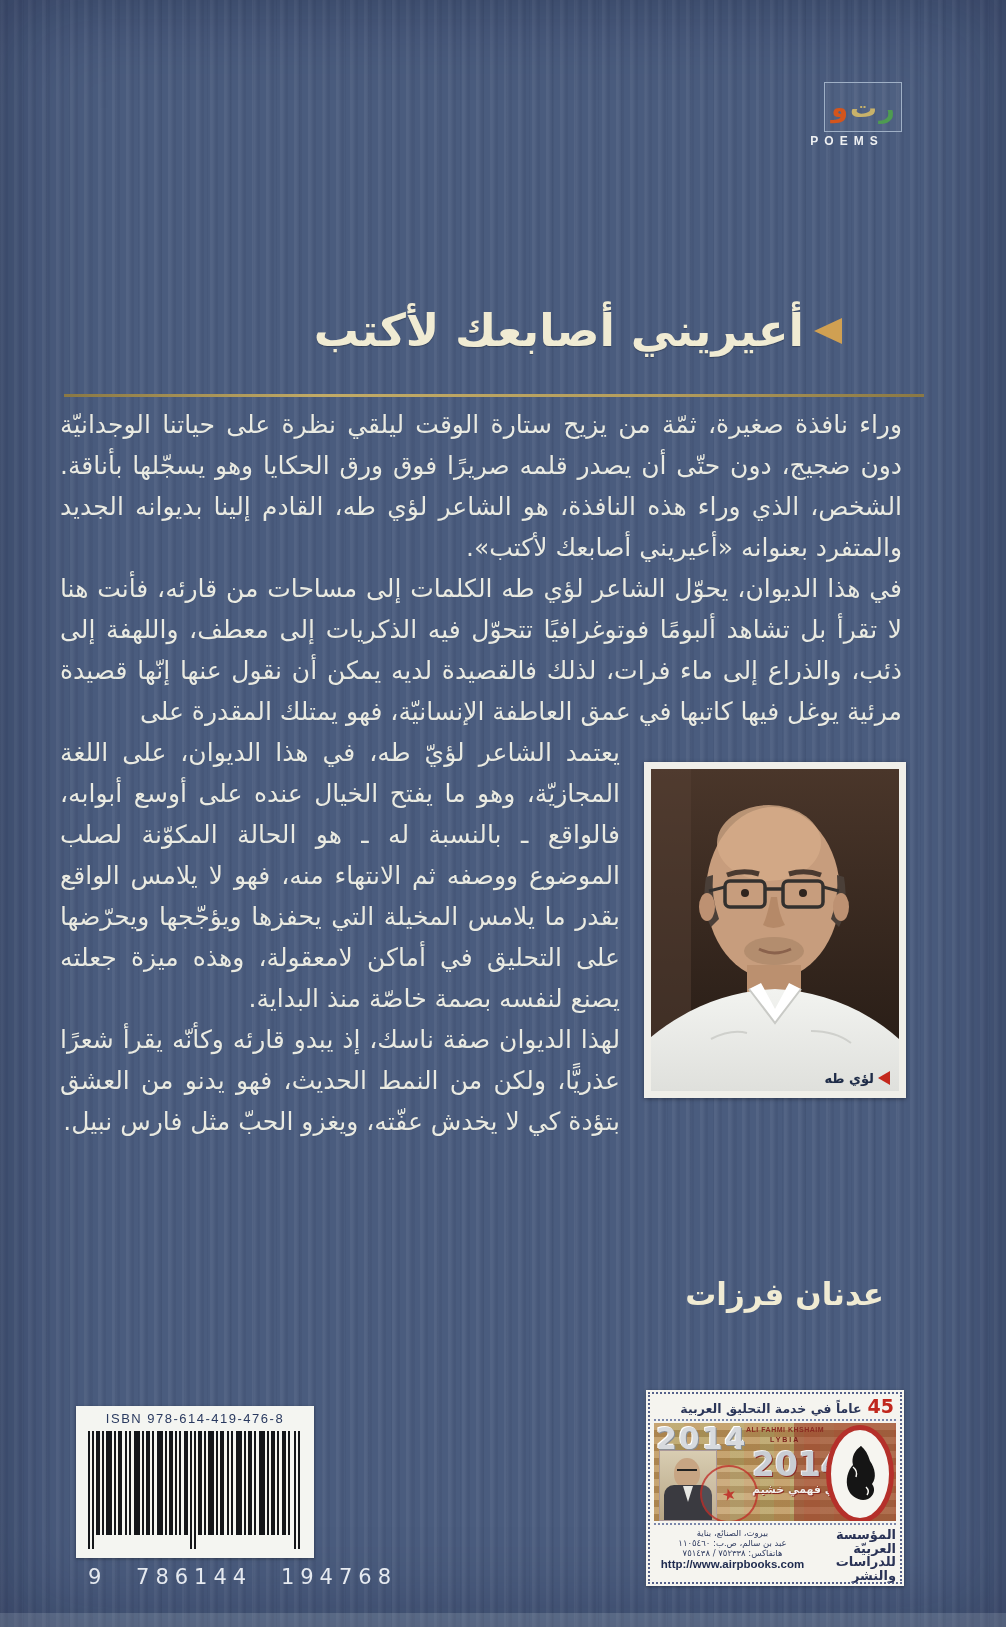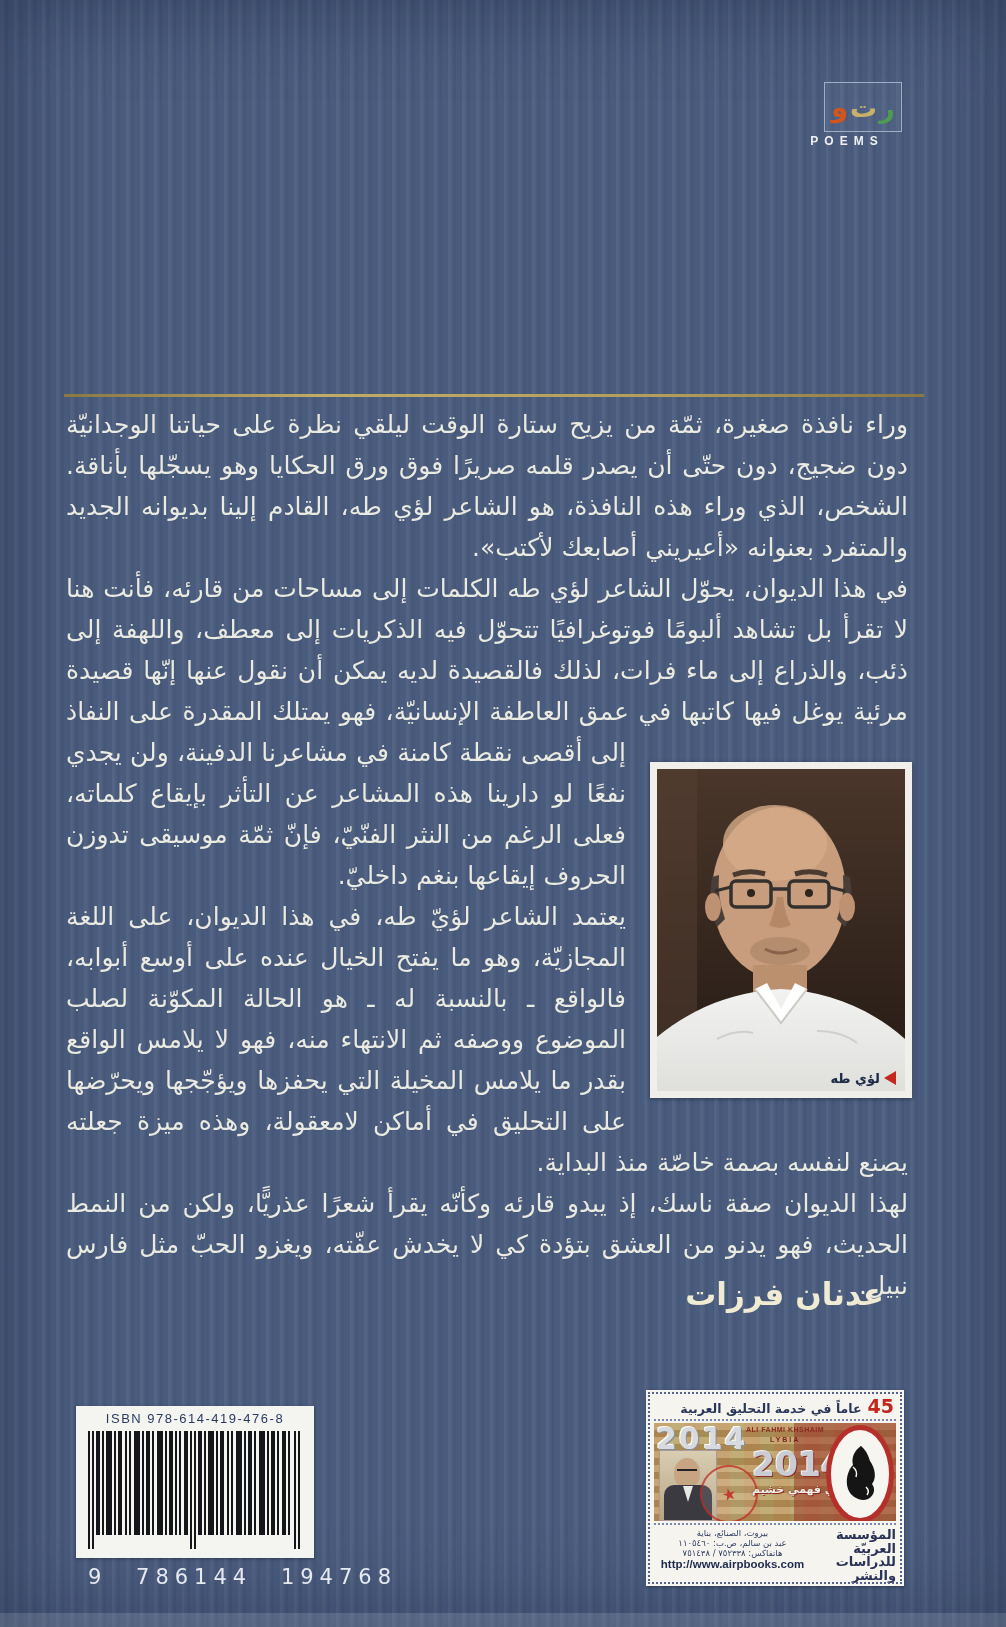--- a/index.html
+++ b/index.html
@@ -36,21 +36,21 @@
     font-size:12px;font-weight:bold;letter-spacing:6px;
   }
   
   .title-row{position:absolute;top:304px;right:164px;direction:rtl;display:flex;align-items:center;gap:10px;}
   .title-arrow{width:0;height:0;border-top:13px solid transparent;border-bottom:13px solid transparent;border-right:28px solid #d0a052;}
   .title-text{color:#f0ebd3;font-size:45px;font-weight:bold;white-space:nowrap;text-shadow:0 1px 1px rgba(0,0,0,0.25);}
   .gold-rule{position:absolute;top:394px;left:64px;width:860px;height:3px;
     background:linear-gradient(90deg,#8a7844,#c2ab66 30%,#b49d5c 70%,#8a7844);}
   
   .body-text{
-    position:absolute;top:404px;left:66px;width:842px;
+    position:absolute;top:404px;left:60px;width:842px;
     direction:rtl;text-align:justify;color:#e9eae2;
     font-size:25px;line-height:41px;text-shadow:0 0 1px rgba(0,0,0,0.2);
   }
   .body-text p{margin:0;}
   
   .photo-frame{
     float:right;width:262px;height:336px;box-sizing:border-box;
     padding:7px;margin:30px -4px 8px 24px;
     background:#f0efe9;box-shadow:0 1px 4px rgba(0,0,10,0.4);
     position:relative;display:block;
@@ -116,20 +116,24 @@
 <div class="cover">
 
 
   <div class="logo-box">
     <span class="logo-w">و</span>
     <span class="logo-t">ت</span>
     <span class="logo-r">ر</span>
   </div>
   <div class="poems-label">POEMS</div>
 
+  <div class="title-row">
+    <span class="title-arrow"></span>
+    <span class="title-text">أعيريني أصابعك لأكتب</span>
+  </div>
   <div class="gold-rule"></div>
 
   <div class="body-text">
     <p>وراء نافذة صغيرة، ثمّة من يزيح ستارة الوقت ليلقي نظرة على حياتنا الوجدانيّة دون ضجيج، دون حتّى أن يصدر قلمه صريرًا فوق ورق الحكايا وهو يسجّلها بأناقة. الشخص، الذي وراء هذه النافذة، هو الشاعر لؤي طه، القادم إلينا بديوانه الجديد والمتفرد بعنوانه «أعيريني أصابعك لأكتب».</p>
     <p>
       <span>في هذا الديوان، يحوّل الشاعر لؤي طه الكلمات إلى مساحات من قارئه، فأنت هنا لا تقرأ بل تشاهد ألبومًا فوتوغرافيًا تتحوّل فيه الذكريات إلى معطف، واللهفة إلى ذئب، والذراع إلى ماء فرات، لذلك فالقصيدة لديه يمكن أن نقول عنها إنّها قصيدة مرئية يوغل فيها كاتبها في عمق العاطفة الإنسانيّة، فهو يمتلك المقدرة على</span>
       <span class="photo-frame">
         <span class="photo-img">
           <svg width="248" height="322" viewBox="0 0 248 322">
             <defs>
@@ -168,21 +172,20 @@
             <path d="M98 220 L124 254 L150 220" fill="none" stroke="#c9cac6" stroke-width="2"></path>
             <path d="M60 270 Q80 260 96 264" stroke="#cfd0cc" stroke-width="2" fill="none"></path>
             <path d="M160 262 Q184 262 200 274" stroke="#cfd0cc" stroke-width="2" fill="none"></path>
           </svg>
         </span>
         <span class="photo-caption">
           <span class="caption-arrow"></span>
           <span>لؤي طه</span>
         </span>
       </span>
-      <span>النفاذ إلى أقصى نقطة كامنة في مشاعرنا الدفينة، ولن يجدي نفعًا لو دارينا هذه المشاعر عن التأثر بإيقاع كلماته، فعلى الرغم من النثر الفنّيّ، فإنّ ثمّة موسيقى تدوزن الحروف إيقاعها بنغم داخليّ.</span>
     </p>
     <p>يعتمد الشاعر لؤيّ طه، في هذا الديوان، على اللغة المجازيّة، وهو ما يفتح الخيال عنده على أوسع أبوابه، فالواقع ـ بالنسبة له ـ هو الحالة المكوّنة لصلب الموضوع ووصفه ثم الانتهاء منه، فهو لا يلامس الواقع بقدر ما يلامس المخيلة التي يحفزها ويؤجّجها ويحرّضها على التحليق في أماكن لامعقولة، وهذه ميزة جعلته يصنع لنفسه بصمة خاصّة منذ البداية.</p>
     <p>لهذا الديوان صفة ناسك، إذ يبدو قارئه وكأنّه يقرأ شعرًا عذريًّا، ولكن من النمط الحديث، فهو يدنو من العشق بتؤدة كي لا يخدش عفّته، ويغزو الحبّ مثل فارس نبيل.</p>
   </div>
 
   <div class="author-name">عدنان فرزات</div>
 
   <div class="barcode-block">
     <div class="barcode-box">
       <div class="isbn-label">ISBN 978-614-419-476-8</div>

